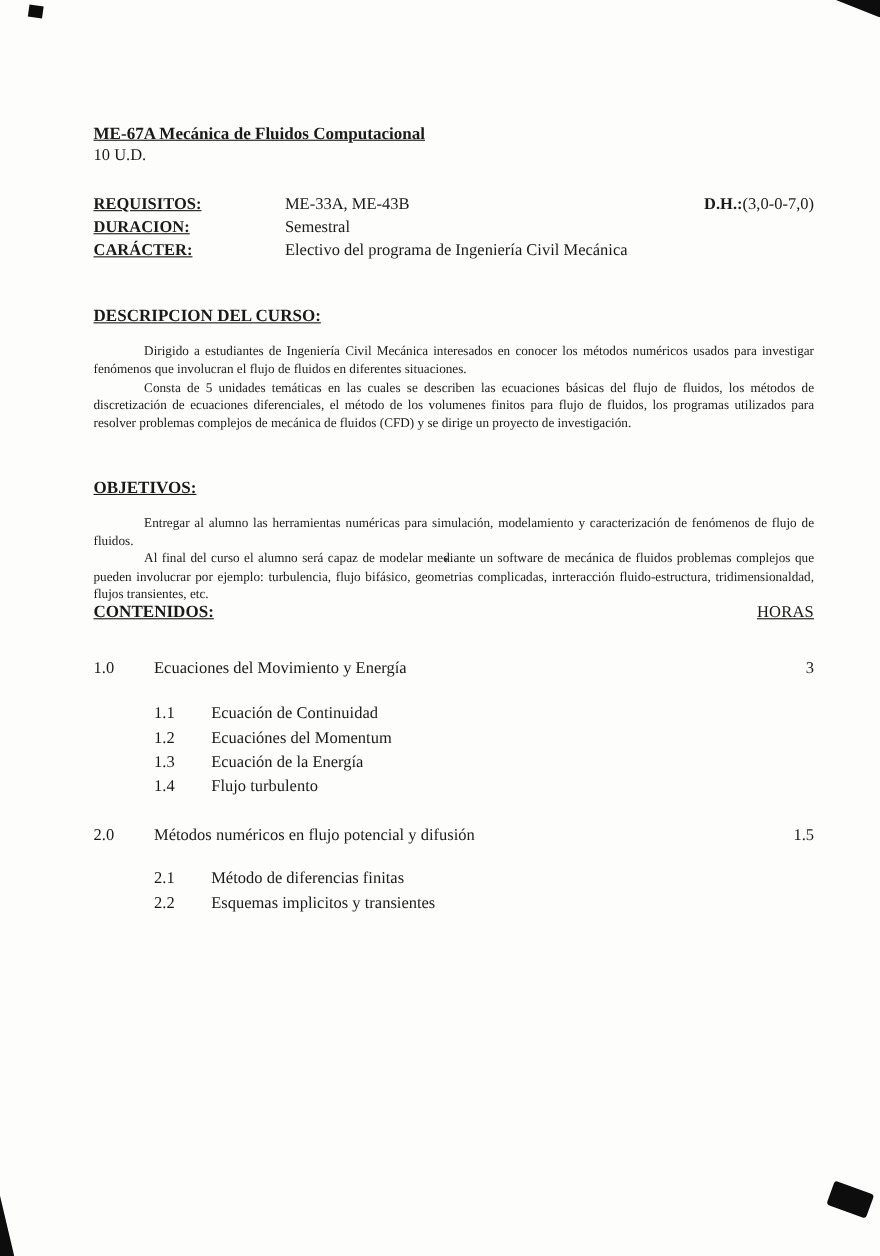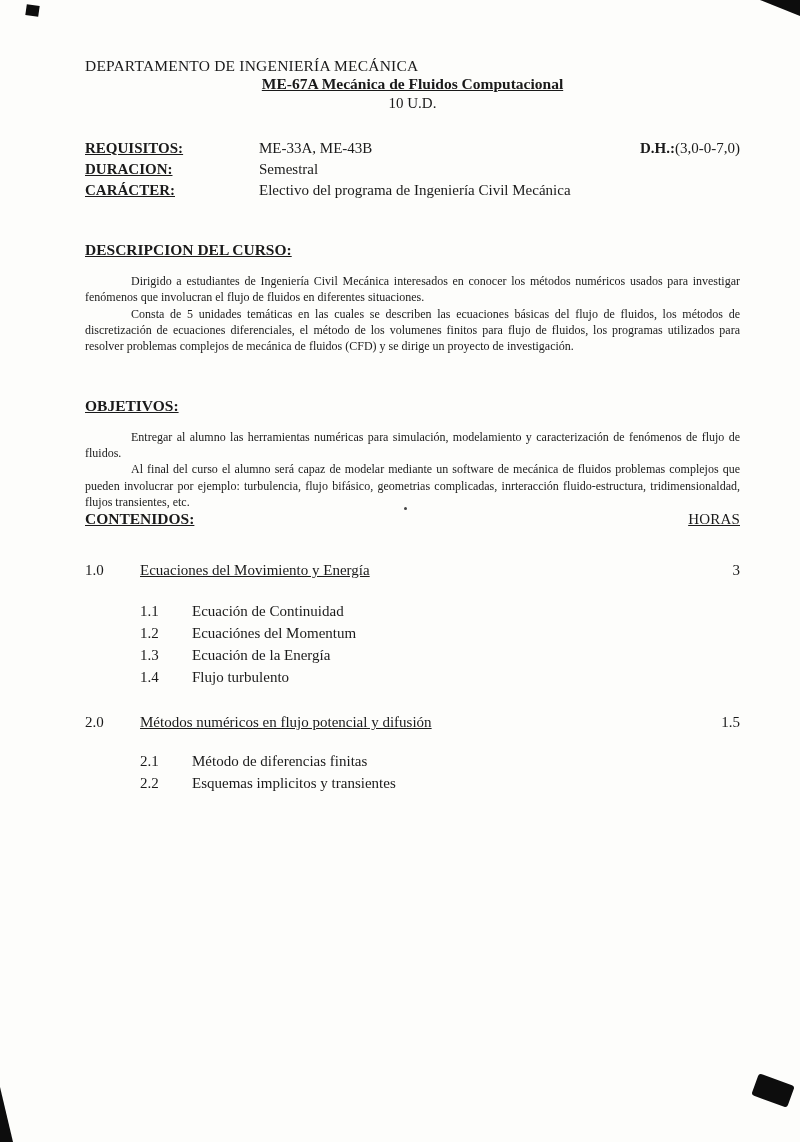--- a/index.html
+++ b/index.html
@@ -17,21 +17,21 @@
     position: absolute;
     left: 85px;
     top: 57px;
     width: 655px;
   }
   .dept {
     font-size: 15.5px;
     font-weight: normal;
     letter-spacing: 0.2px;
   }
-  .title-block { text-align: center; }
+  .title-block { margin-top: 56px; }
   .course-title {
     font-size: 15.5px;
     font-weight: bold;
     text-decoration: underline;
   }
   .course-credits { font-size: 15px; margin-top: 2px; }
 
   .info-block { margin-top: 26px; font-size: 15px; }
   .info-row { display: flex; line-height: 21px; }
   .info-label {
@@ -72,21 +72,21 @@
   }
 
   .unit-row {
     display: flex;
     font-size: 15px;
     margin-top: 32px;
     line-height: 20px;
   }
   .unit-row.second { margin-top: 24px; }
   .unit-num { flex: 0 0 55px; }
-  .unit-title { flex: 1; text-decoration: underline; }
+  .unit-title { flex: 1; }
   .unit-hours { flex: 0 0 60px; text-align: right; }
 
   .sub-list { margin-top: 20px; margin-left: 55px; }
   .sub-list.second { margin-top: 18px; }
   .sub-row { display: flex; font-size: 15px; line-height: 22px; }
   .sub-num { flex: 0 0 52px; }
   .sub-title { flex: 1; }
 
   
   .scan-mark { position: absolute; background: #0d0d0d; }
@@ -105,21 +105,20 @@
 <div class="page">
 
   <div class="scan-mark mark-tl"></div>
   <div class="scan-mark mark-tr"></div>
   <div class="scan-mark mark-bl"></div>
   <div class="scan-mark mark-br"></div>
   <div class="scan-mark mark-dot"></div>
 
   <div class="content">
 
-    <div class="dept">DEPARTAMENTO DE INGENIERÍA MECÁNICA</div>
 
     <div class="title-block">
       <div class="course-title">ME-67A Mecánica de Fluidos Computacional</div>
       <div class="course-credits">10 U.D.</div>
     </div>
 
     <div class="info-block">
       <div class="info-row">
         <span class="info-label"><span class="u">REQUISITOS:</span></span>
         <span class="info-value">ME-33A, ME-43B</span>

